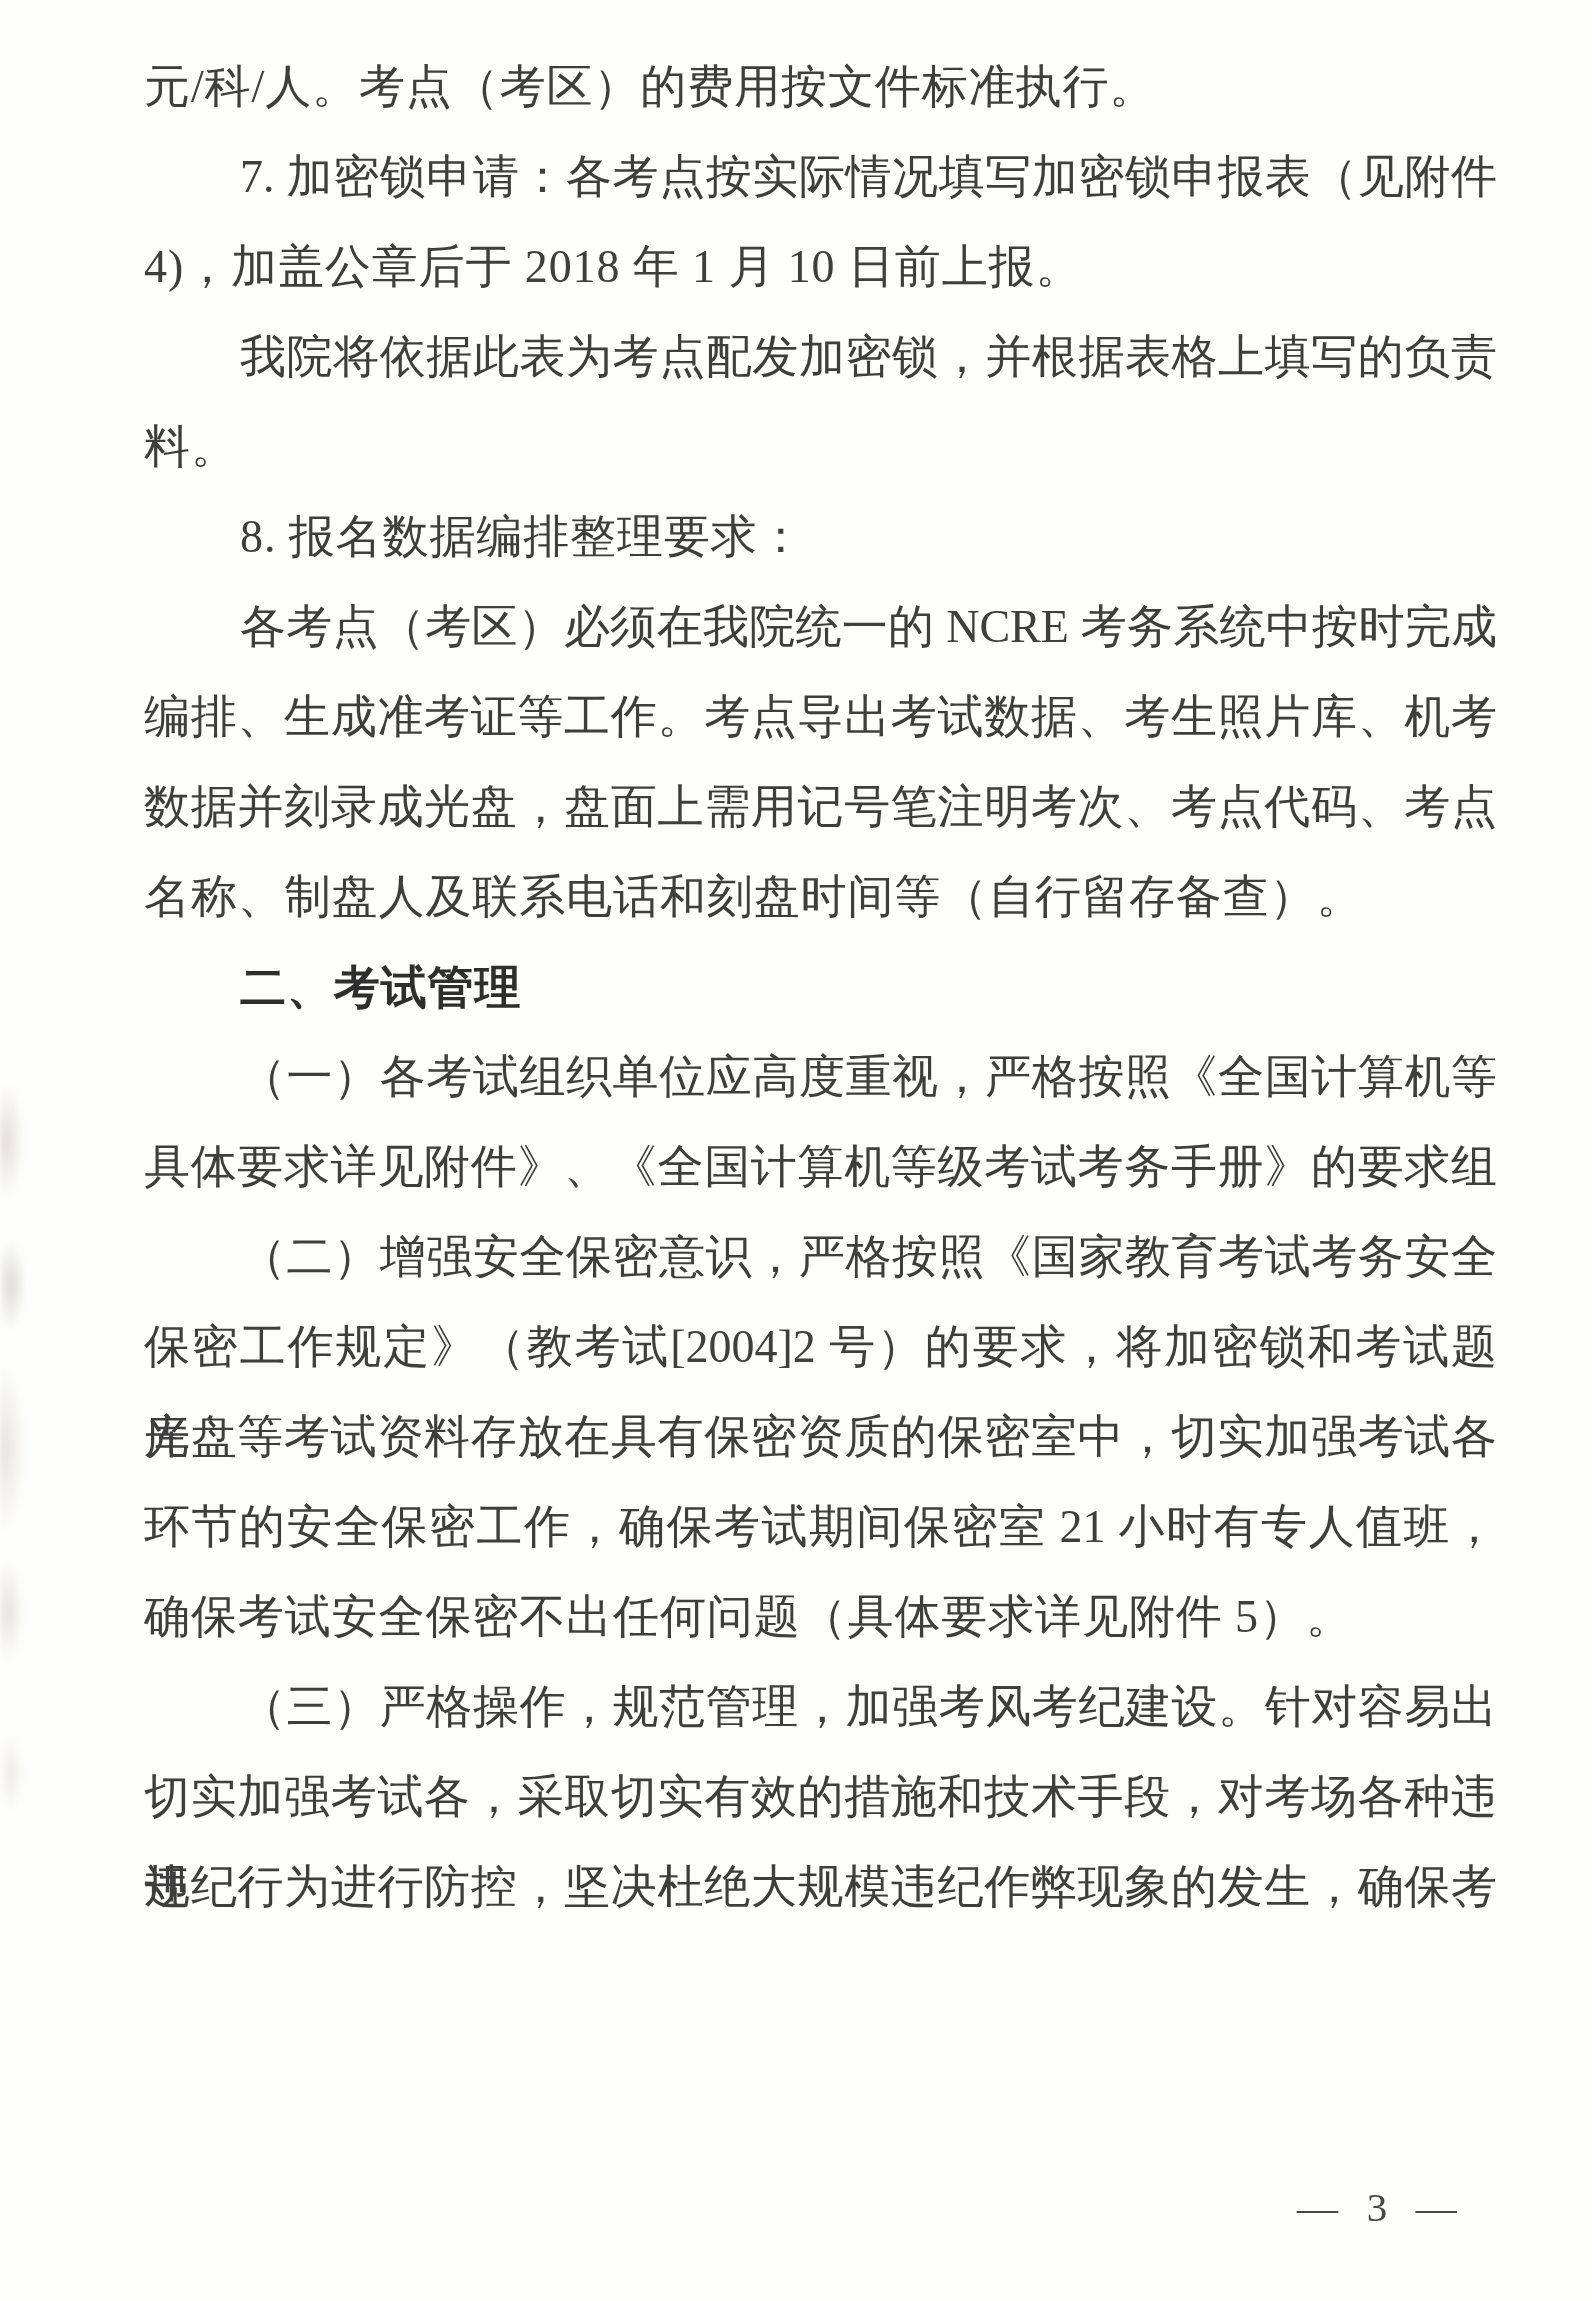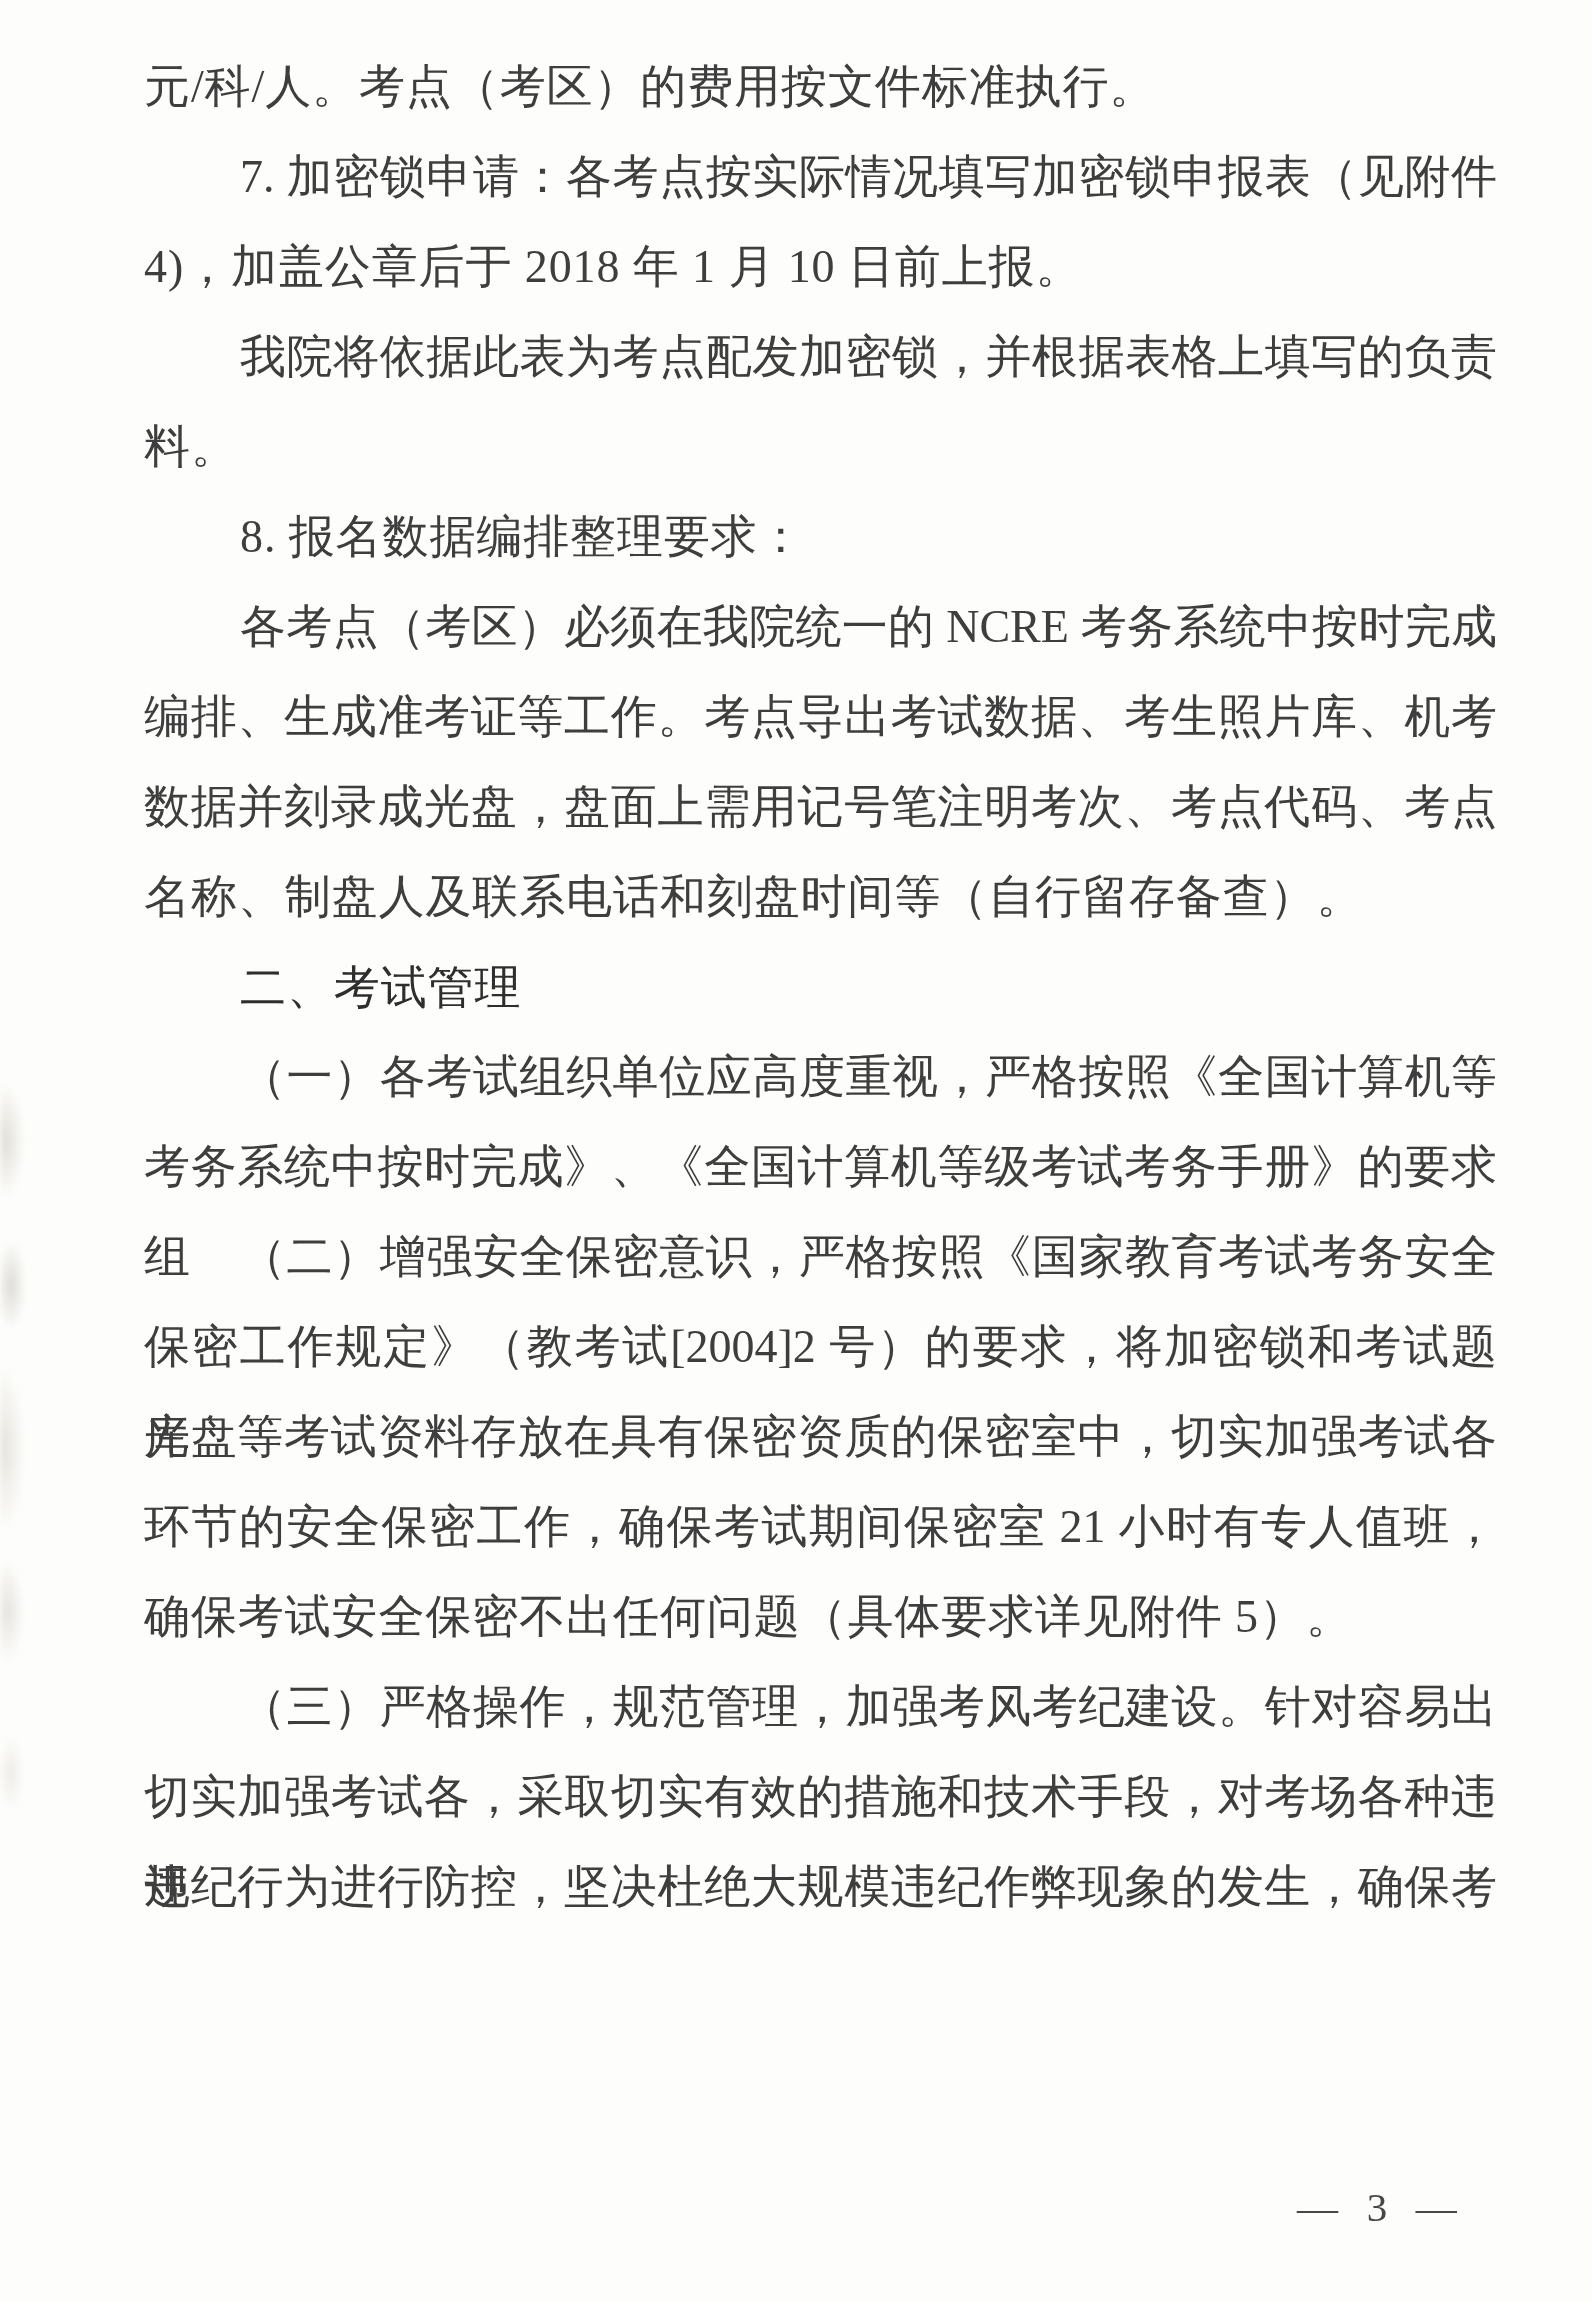--- a/index.html
+++ b/index.html
@@ -53,21 +53,21 @@
     white-space: normal;
     letter-spacing: 0;
     text-align: justify;
     text-align-last: justify;
   }
   .line.ind {
     padding-left: 96px;
   }
   .heading {
     font-family: "Liberation Sans", "DejaVu Sans", sans-serif;
-    font-weight: normal;
+    font-weight: bold;
     color: #2e2e2e;
   }
   .pagenum {
     position: absolute;
     top: 2180px;
     right: 127px;
     font-size: 41px;
     line-height: 55px;
     letter-spacing: 9.2px;
     color: #474747;
@@ -87,21 +87,21 @@
     <div class="line">4)，加盖公章后于 2018 年 1 月 10 日前上报。</div>
     <div class="line ind j">我院将依据此表为考点配发加密锁，并根据表格上填写的负责</div>
     <div class="line">料。</div>
     <div class="line ind">8. 报名数据编排整理要求：</div>
     <div class="line ind j">各考点（考区）必须在我院统一的 NCRE 考务系统中按时完成</div>
     <div class="line j">编排、生成准考证等工作。考点导出考试数据、考生照片库、机考</div>
     <div class="line j">数据并刻录成光盘，盘面上需用记号笔注明考次、考点代码、考点</div>
     <div class="line">名称、制盘人及联系电话和刻盘时间等（自行留存备查）。</div>
     <div class="line ind heading">二、考试管理</div>
     <div class="line ind j">（一）各考试组织单位应高度重视，严格按照《全国计算机等</div>
-    <div class="line j">考务系统中按时完成》、《全国计算机等级考试考务手册》的要求组</div>
+    <div class="line j">具体要求详见附件》、《全国计算机等级考试考务手册》的要求组</div>
     <div class="line ind j">（二）增强安全保密意识，严格按照《国家教育考试考务安全</div>
     <div class="line j">保密工作规定》（教考试[2004]2 号）的要求，将加密锁和考试题库</div>
     <div class="line j">光盘等考试资料存放在具有保密资质的保密室中，切实加强考试各</div>
     <div class="line j">环节的安全保密工作，确保考试期间保密室 21 小时有专人值班，</div>
     <div class="line">确保考试安全保密不出任何问题（具体要求详见附件 5）。</div>
     <div class="line ind j">（三）严格操作，规范管理，加强考风考纪建设。针对容易出</div>
     <div class="line j">切实加强考试各，采取切实有效的措施和技术手段，对考场各种违规、</div>
     <div class="line j">违纪行为进行防控，坚决杜绝大规模违纪作弊现象的发生，确保考</div>
   </div>
 

